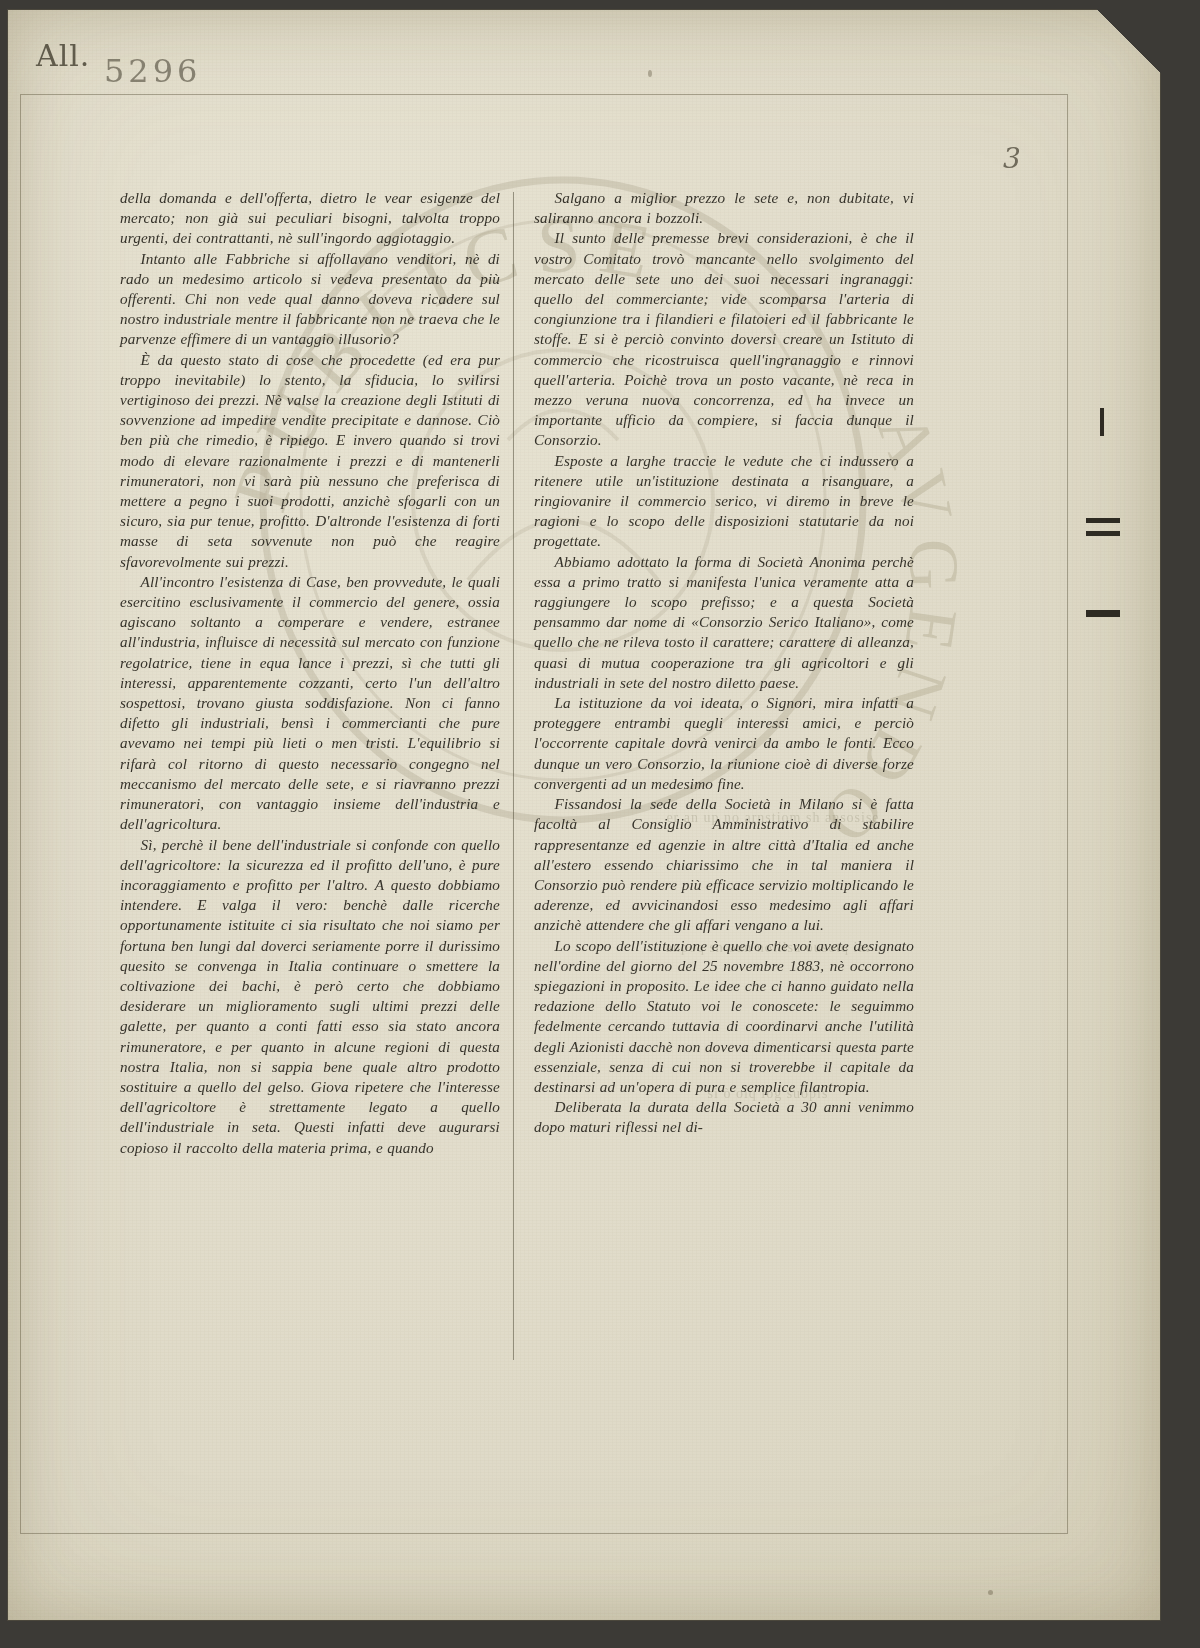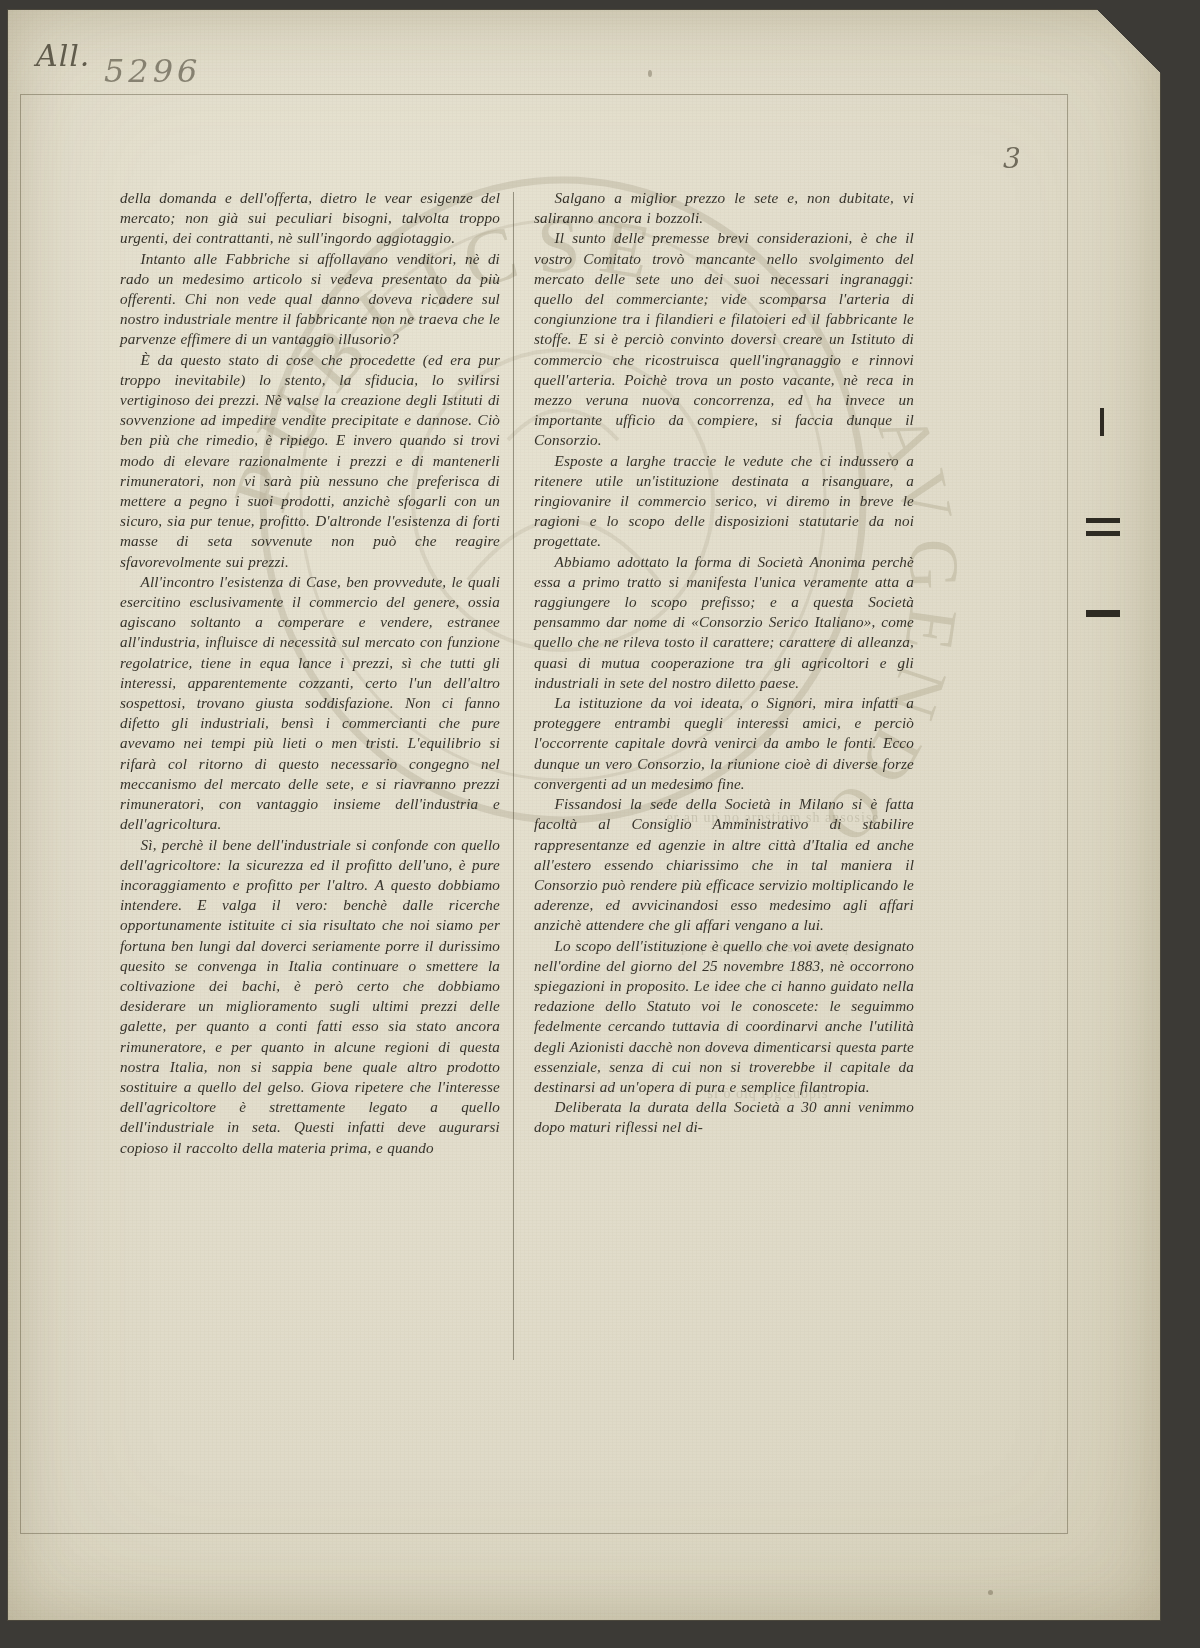--- a/index.html
+++ b/index.html
@@ -72,21 +72,20 @@
     pointer-events: none;
     opacity: 0.5;
   }
   #stamp svg { width: 100%; height: 100%; }
   
   .hand {
     position: absolute;
     color: #4c4738;
     font-family: "DejaVu Serif", serif;
     opacity: 0.85;
-    font-style: italic;
   }
   #hand-all {
     left: 36px;
     top: 38px;
     font-size: 30px;
     letter-spacing: 1px;
   }
   #hand-num {
     left: 104px;
     top: 52px;

